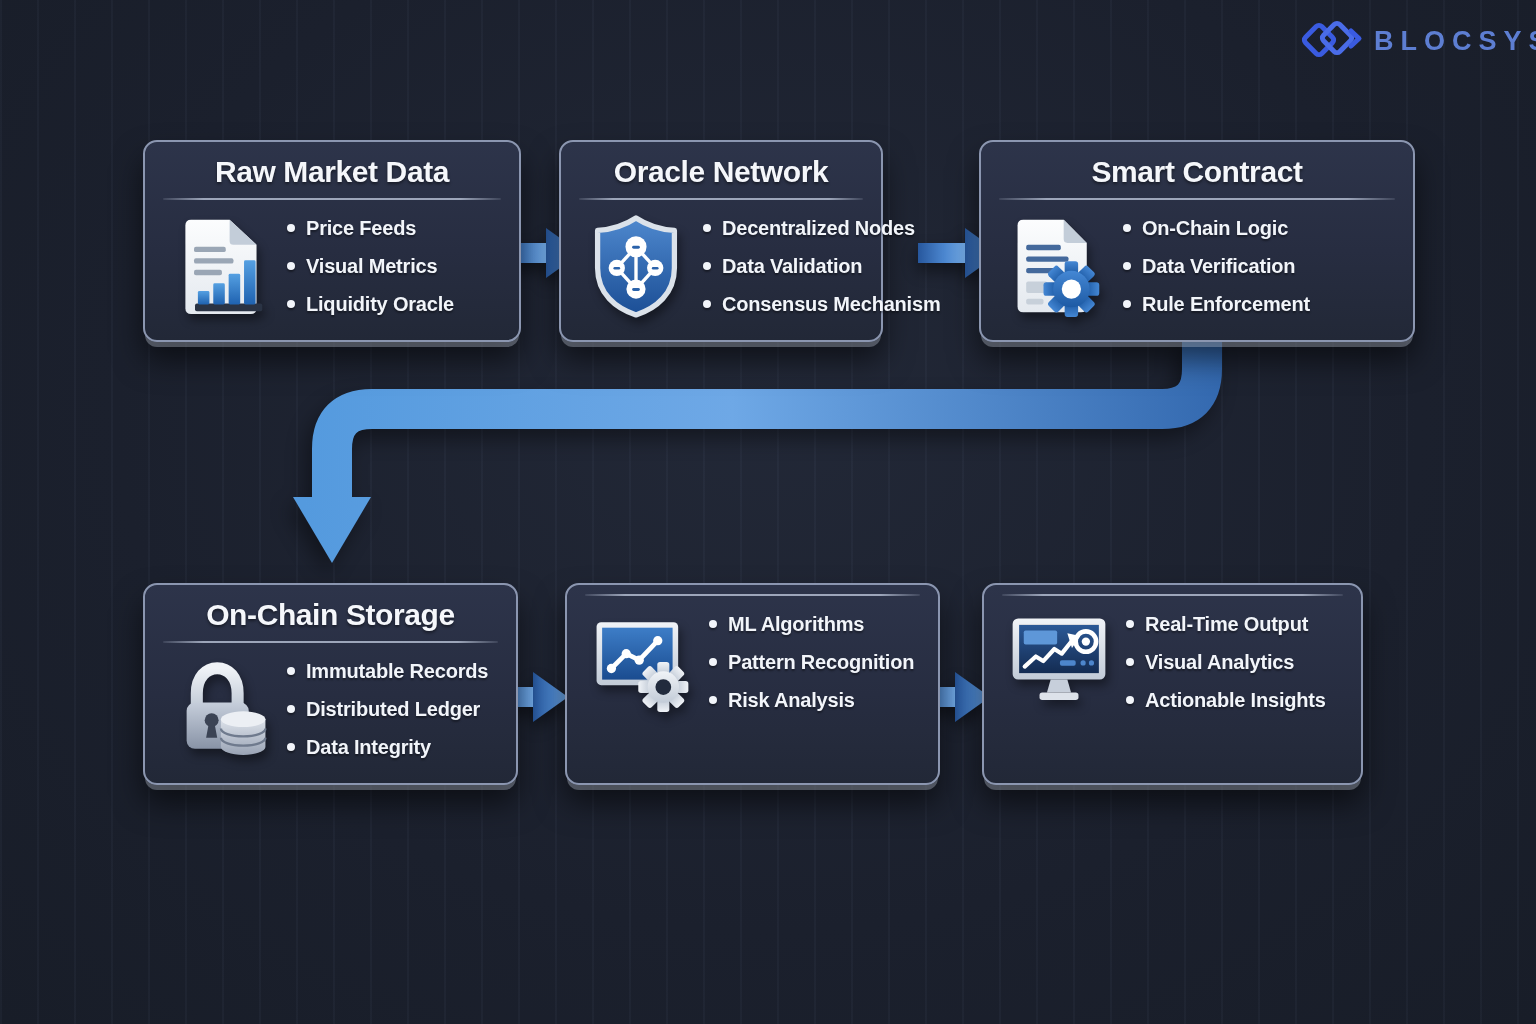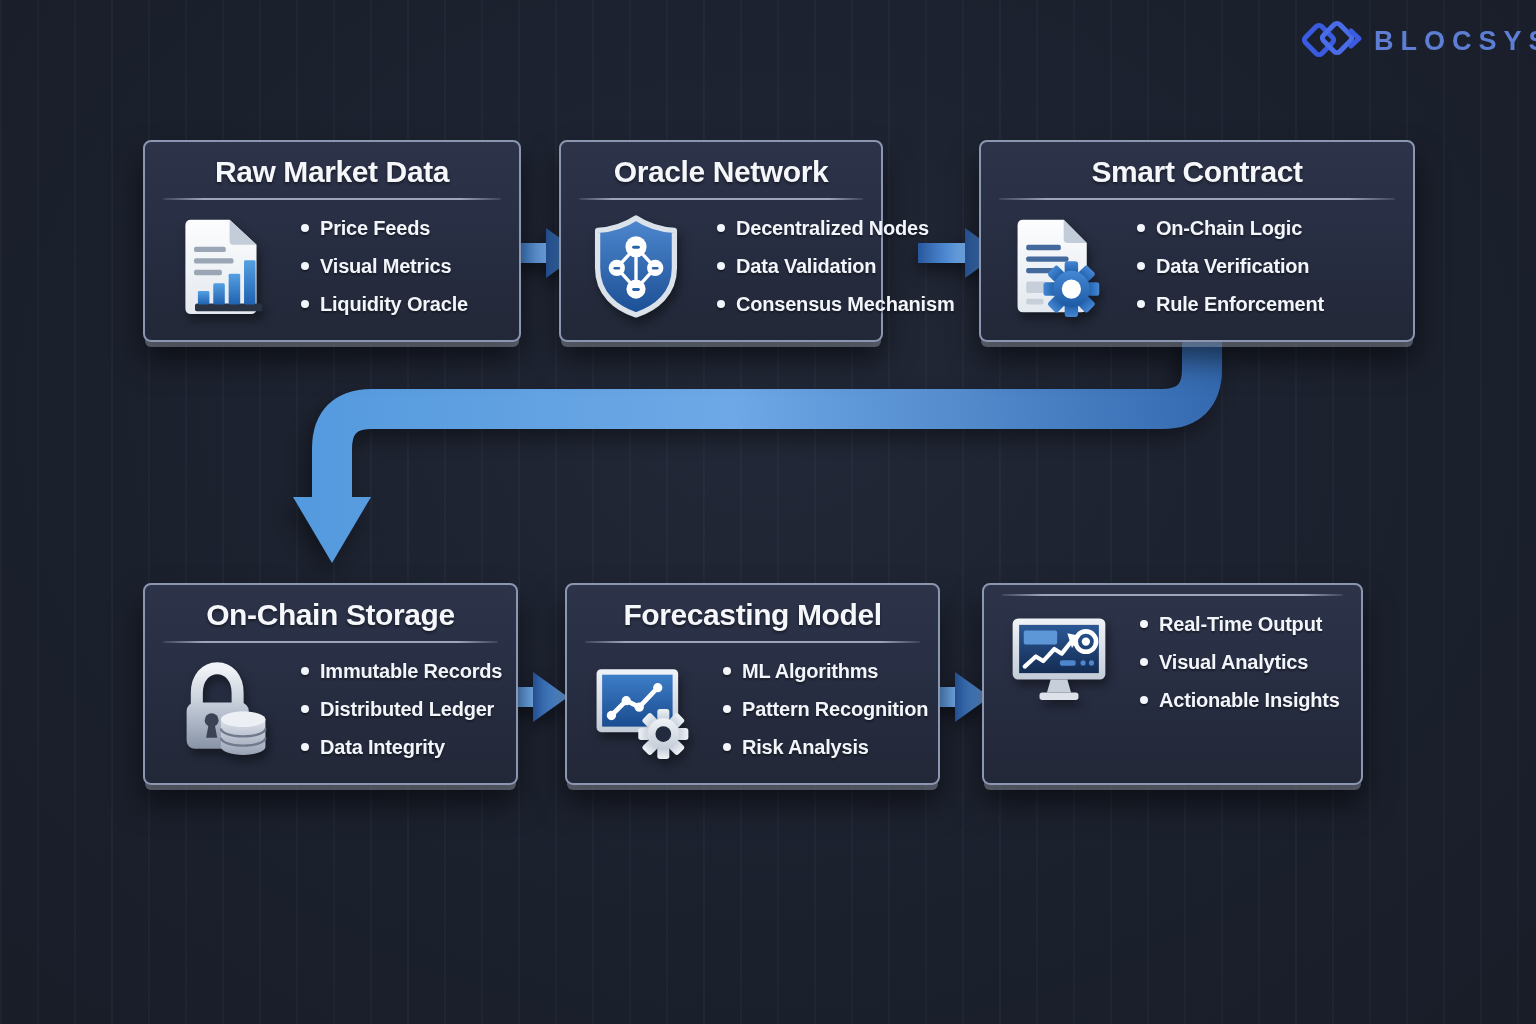--- a/index.html
+++ b/index.html
@@ -11,35 +11,35 @@
       radial-gradient(ellipse at 50% 40%, #222837 0%, #1b202d 60%, #181d28 100%);
   }
   .stage{position:absolute;inset:0;}
 
   
   .logo{position:absolute;top:14px;left:1300px;display:flex;align-items:center;gap:8px;}
   .logo-text{font-size:27px;font-weight:bold;letter-spacing:7px;color:#5d7ed2;}
 
   
   .node{
-    position:absolute;height:202px;border-radius:8px;z-index:2;
+    position:absolute;height:202px;border-radius:14px;z-index:2;
     border:2px solid #8b96b0;
     background:linear-gradient(180deg,#2d344a 0%,#272d41 55%,#222837 100%);
     box-shadow:0 7px 0 -2px rgba(208,217,233,0.32), 0 18px 30px rgba(0,0,0,0.55);
     box-sizing:border-box;
   }
   .node-title{
     margin-top:13px;text-align:center;font-size:30px;font-weight:bold;
     letter-spacing:-0.4px;color:#f5f7fb;text-shadow:0 2px 3px rgba(0,0,0,0.45);
   }
   .node-divider{
     height:2px;margin:9px 18px 0 18px;border-radius:1px;
     background:linear-gradient(90deg, rgba(195,205,225,0.12), rgba(195,205,225,0.75) 12%, rgba(195,205,225,0.75) 88%, rgba(195,205,225,0.12));
   }
-  .node-body{display:flex;align-items:center;gap:30px;padding:8px 12px 4px 24px;}
+  .node-body{display:flex;align-items:center;gap:16px;padding:8px 12px 4px 24px;}
   .node-icon{flex:0 0 102px;width:102px;height:116px;display:flex;align-items:center;justify-content:center;}
   .node-icon svg{filter:drop-shadow(3px 6px 5px rgba(0,0,0,0.4));}
   .bullets{list-style:none;margin:0;padding:0;display:flex;flex-direction:column;gap:15px;}
   .bullets li{
     display:flex;align-items:center;gap:11px;
     font-size:20px;font-weight:bold;letter-spacing:-0.2px;color:#f2f5fa;
     text-shadow:0 2px 2px rgba(0,0,0,0.4);white-space:nowrap;
   }
   .bullets li::before{content:"";flex:0 0 8px;width:8px;height:8px;border-radius:50%;background:#f2f5fa;box-shadow:0 2px 2px rgba(0,0,0,0.4);}
 
@@ -262,21 +262,20 @@
       </div>
       <ul class="bullets">
         <li>Immutable Records</li>
         <li>Distributed Ledger</li>
         <li>Data Integrity</li>
       </ul>
     </div>
   </div>
 
   <div class="node" id="n4">
-    <div class="node-title">Forecasting Model</div>
     <div class="node-divider"></div>
     <div class="node-body">
       <div class="node-icon">
         <svg width="104" height="110" viewBox="0 0 110 110">
           <rect x="6" y="12" width="88" height="68" rx="5" fill="url(#gSilver)"></rect>
           <rect x="12" y="18" width="76" height="56" fill="url(#gScreen)"></rect>
           <polyline points="22,62 38,46 52,53 72,32" fill="none" stroke="#ffffff" stroke-width="5" stroke-linecap="round" stroke-linejoin="round"></polyline>
           <circle cx="22" cy="62" r="5" fill="#ffffff"></circle>
           <circle cx="38" cy="46" r="5" fill="#ffffff"></circle>
           <circle cx="52" cy="53" r="5" fill="#ffffff"></circle>

